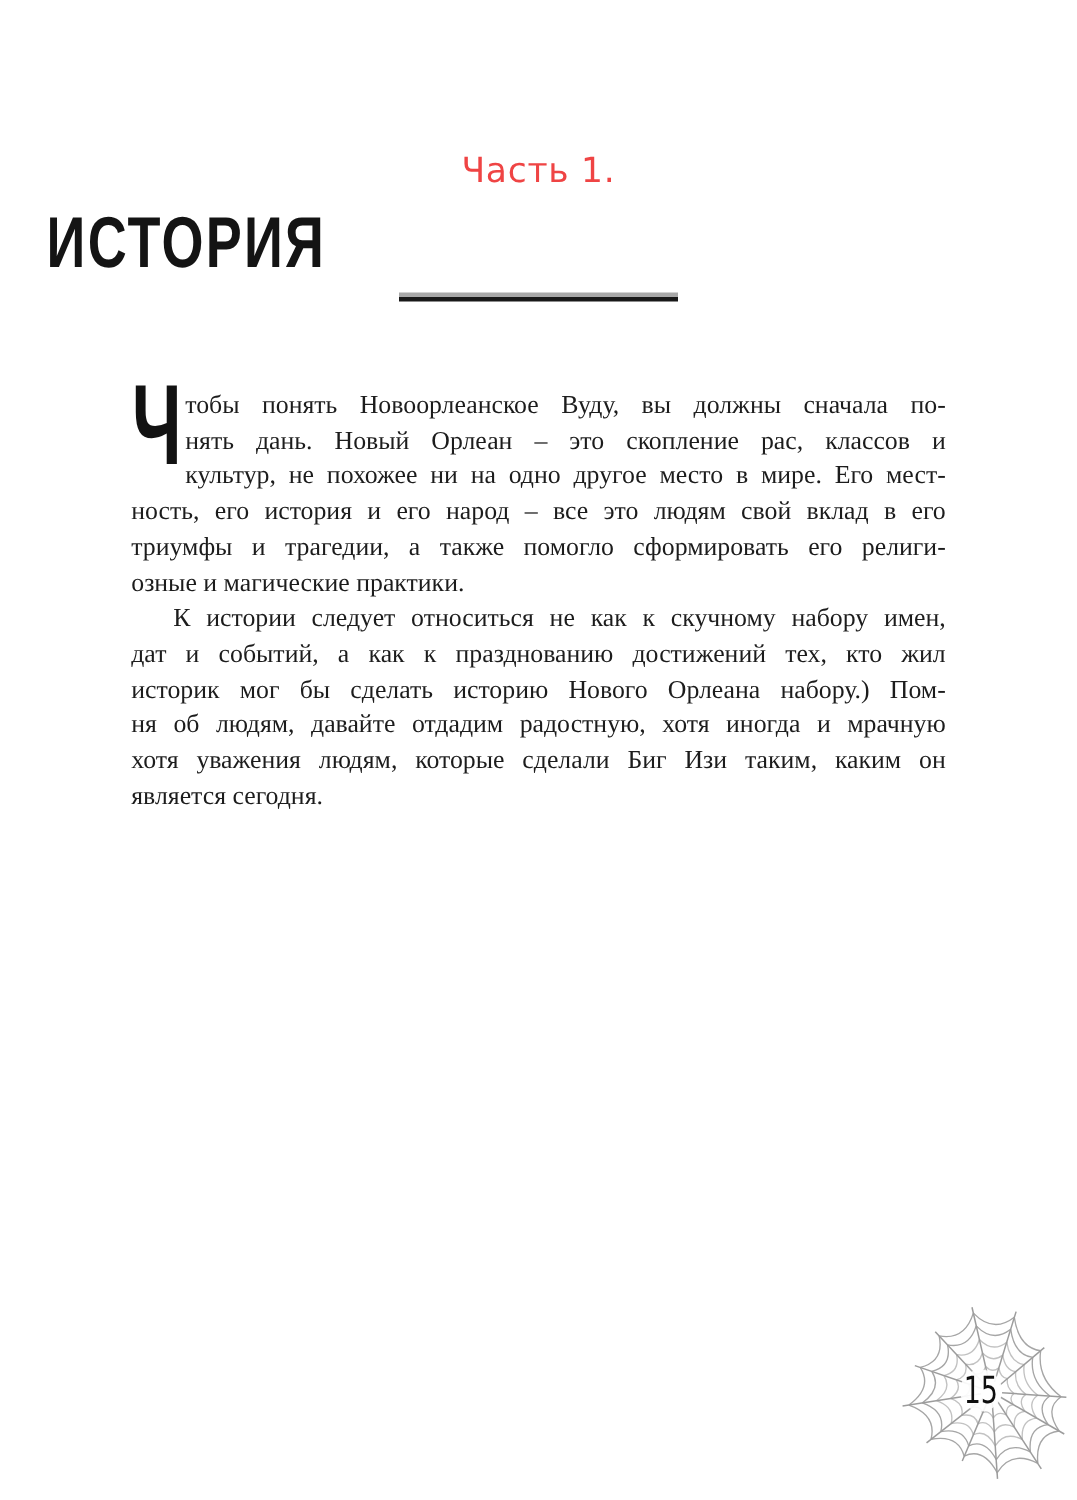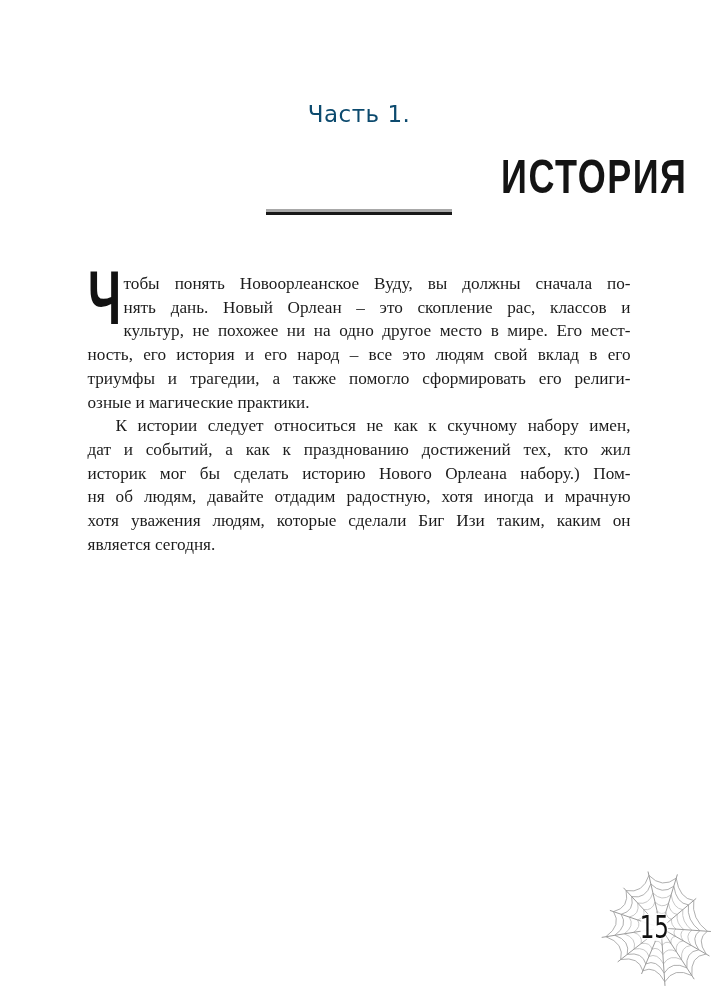--- a/index.html
+++ b/index.html
@@ -5,24 +5,24 @@
   * { margin:0; padding:0; box-sizing:border-box; }
   html,body { background:#e9e9e9; }
   .page {
     position:relative; width:718px; height:1000px; margin:0 auto;
     background:#ffffff; overflow:hidden;
     font-family:"Liberation Serif", serif; color:#1e1e1e;
   }
   .part-label {
     margin-top:101px; text-align:center;
     font-family:"DejaVu Sans", sans-serif; font-size:23px; line-height:27px;
-    color:#0c4a6e; letter-spacing:0.5px;
+    color:#ef4444; letter-spacing:0.5px;
   }
   .chapter-title {
-    margin-top:27px; text-align:right; line-height:44px;
+    margin-top:13px; text-align:left; line-height:44px;
     font-family:"Liberation Sans", sans-serif; font-weight:700; font-size:48px;
     color:#141414;
   }
   .chapter-title .stretch {
     display:inline-block; transform:scaleX(0.75); transform-origin:center;
     letter-spacing:2px;
   }
   .title-rule { width:186px; margin:10px auto 0; }
   .title-rule .rule-gray  { height:3px; background:#a8a8a8; }
   .title-rule .rule-black { height:3px; background:#181818; }
@@ -39,21 +39,21 @@
   }
   .dropcap span {
     position:absolute; top:-12px; left:0; display:inline-block;
     font-family:"Liberation Sans", sans-serif; font-weight:700;
     font-size:76px; line-height:76px; color:#121212;
     transform:scaleX(0.62); transform-origin:left top;
   }
   .web { position:absolute; left:586px; top:853px; width:150px; height:150px; }
   .page-number {
     position:absolute; left:630px; top:912px; width:48px; text-align:center;
-    font-family:"DejaVu Sans", sans-serif; font-size:32px; line-height:30px;
+    font-family:"DejaVu Sans", sans-serif; font-size:25px; line-height:30px;
     color:#0f0f0f; text-shadow:0 0 6px #ffffff, 0 0 10px #ffffff;
   }
   .page-number span { display:inline-block; transform:scaleX(0.72); transform-origin:center; }
 </style>
 </head>
 <body>
 
 <div class="page">
 
   <div class="part-label">Часть 1.</div>

